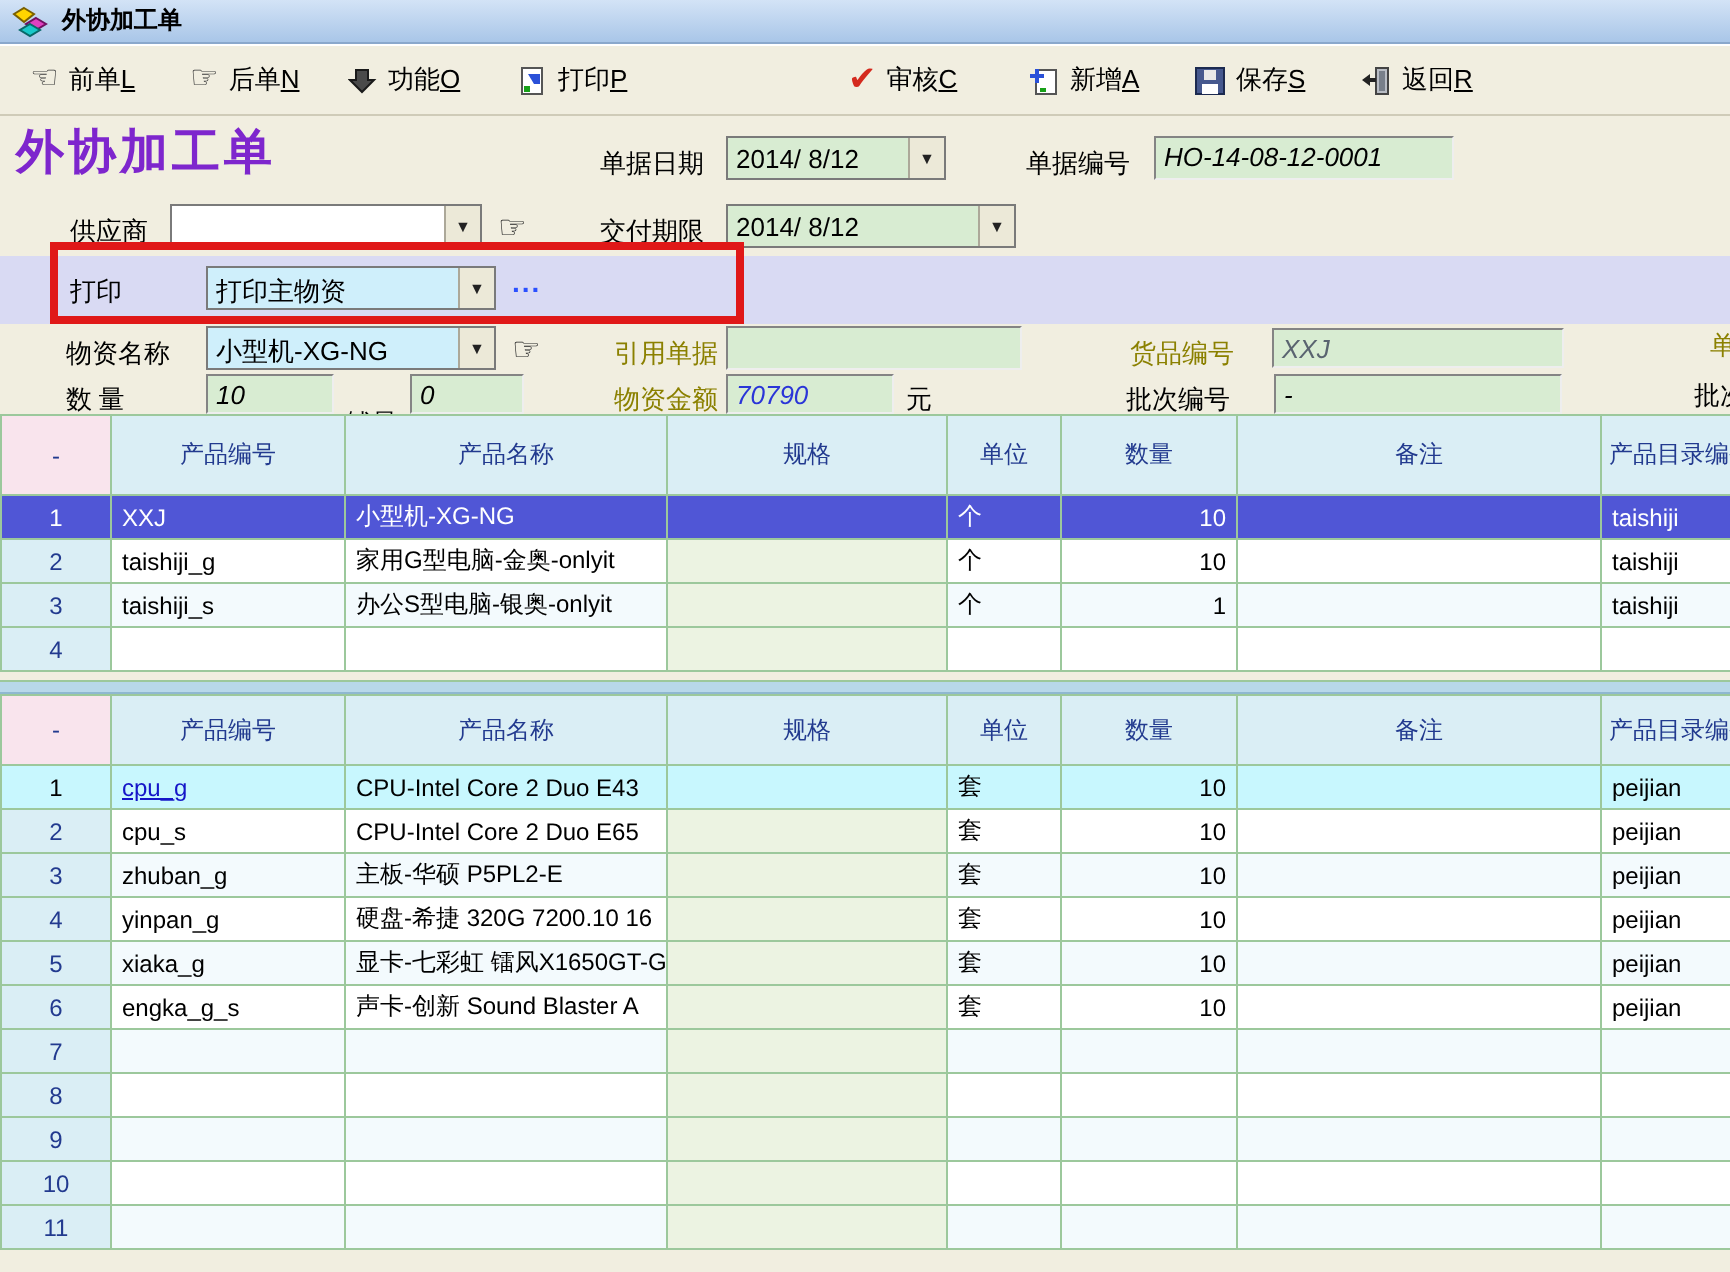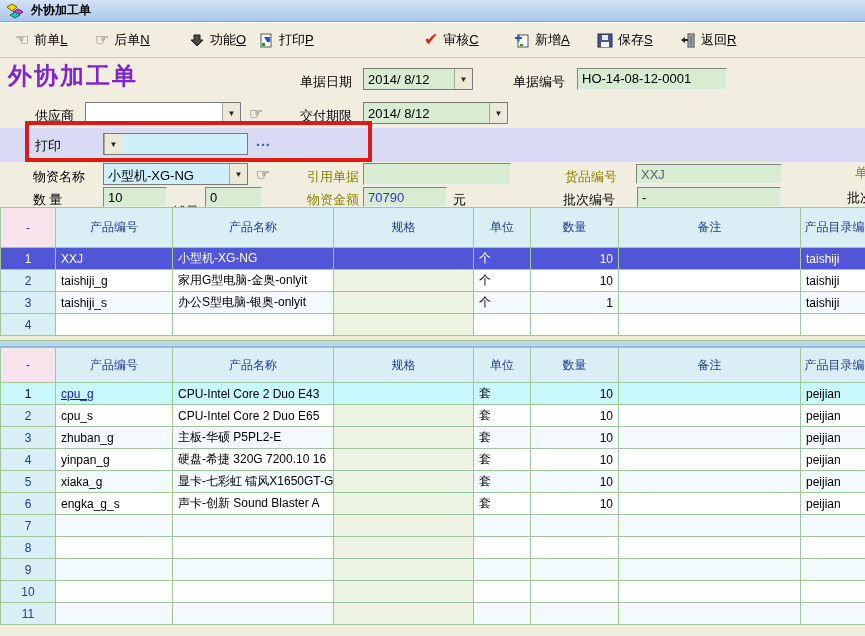--- a/index.html
+++ b/index.html
@@ -26,21 +26,21 @@
   .tbtn .tlabel{font-size:13px;}
   .glyph{font-size:16px;line-height:16px;color:#3a3a3a;}
   .check-glyph{color:#d42a1e;font-weight:bold;font-size:17px;line-height:14px;}
   
   .doc-title{position:absolute;left:8px;top:60px;font-size:24px;font-weight:bold;
     color:var(--accent-purple);letter-spacing:2px;}
   .flabel{position:absolute;white-space:nowrap;font-size:13px;font-family:Liberation Serif, serif;}
   .olive{color:var(--label-olive);}
   .field{position:absolute;box-sizing:border-box;background:var(--field-green);
     border:1px solid #848484;border-bottom-color:#eee;border-right-color:#eee;
-    padding:2px 4px 0 4px;white-space:nowrap;overflow:hidden;font-size:13px;}
+    padding:2px 4px 0 4px;white-space:nowrap;overflow:hidden;font-size:13px;font-style:italic;}
   .combo{position:absolute;box-sizing:border-box;display:flex;
     border:1px solid #7a7a7a;background:#fff;}
   .combo .cval{flex:1;padding:3px 2px 0 4px;white-space:nowrap;overflow:hidden;font-size:13px;}
   .combo .cbtn{width:17px;background:#ece9d8;border-left:1px solid #aca899;
     display:flex;align-items:center;justify-content:center;font-size:8px;color:#222;}
   .combo.green{background:var(--field-green);}
   .combo.cyan{background:var(--combo-cyan);}
   .band{position:absolute;left:0;top:128px;width:865px;height:34px;background:var(--band-lavender);}
   .redbox{position:absolute;left:25px;top:121px;width:347px;height:41px;
     border:4px solid var(--red-box);box-sizing:border-box;pointer-events:none;}
@@ -84,21 +84,21 @@
 
   <div class="toolbar">
     <div class="tbtn" style="left:15px">
       <span class="glyph">☜</span>
       <span class="tlabel"><span>前单</span><u>L</u></span>
     </div>
     <div class="tbtn" style="left:95px">
       <span class="glyph">☞</span>
       <span class="tlabel"><span>后单</span><u>N</u></span>
     </div>
-    <div class="tbtn" style="left:190px">
+    <div class="tbtn" style="left:174px">
       <svg width="15" height="15">
         <polygon points="4,2 10,2 10,7 13,7 7,13 1,7 4,7" fill="#4a4a4a" stroke="#1a1a1a" stroke-width="1"></polygon>
       </svg>
       <span class="tlabel"><span>功能</span><u>O</u></span>
     </div>
     <div class="tbtn" style="left:258px">
       <svg width="16" height="15">
         <rect x="3" y="1" width="10" height="13" fill="#fff" stroke="#555"></rect>
         <polygon points="6,4 12,4 12,9 9,9" fill="#2a50d8"></polygon>
         <rect x="4" y="10" width="3" height="3" fill="#18a018"></rect>
@@ -154,20 +154,21 @@
   <div class="hand" style="left:249px;top:104px">☞</div>
   <div class="flabel" style="left:300px;top:107px">交付期限</div>
   <div class="combo green" style="left:363px;top:102px;width:145px;height:22px">
     <span class="cval">2014/ 8/12</span>
     <span class="cbtn">▼</span>
   </div>
 
   <div class="band"></div>
   <div class="flabel" style="left:35px;top:137px">打印</div>
   <div class="combo cyan" style="left:103px;top:133px;width:145px;height:22px">
+    <span class="cval">打印主物资</span>
     <span class="cbtn">▼</span>
   </div>
   <div class="dots" style="left:256px;top:133px">...</div>
   <div class="redbox"></div>
 
   <div class="flabel" style="left:33px;top:168px">物资名称</div>
   <div class="combo cyan" style="left:103px;top:163px;width:145px;height:22px">
     <span class="cval">小型机-XG-NG</span>
     <span class="cbtn">▼</span>
   </div>

